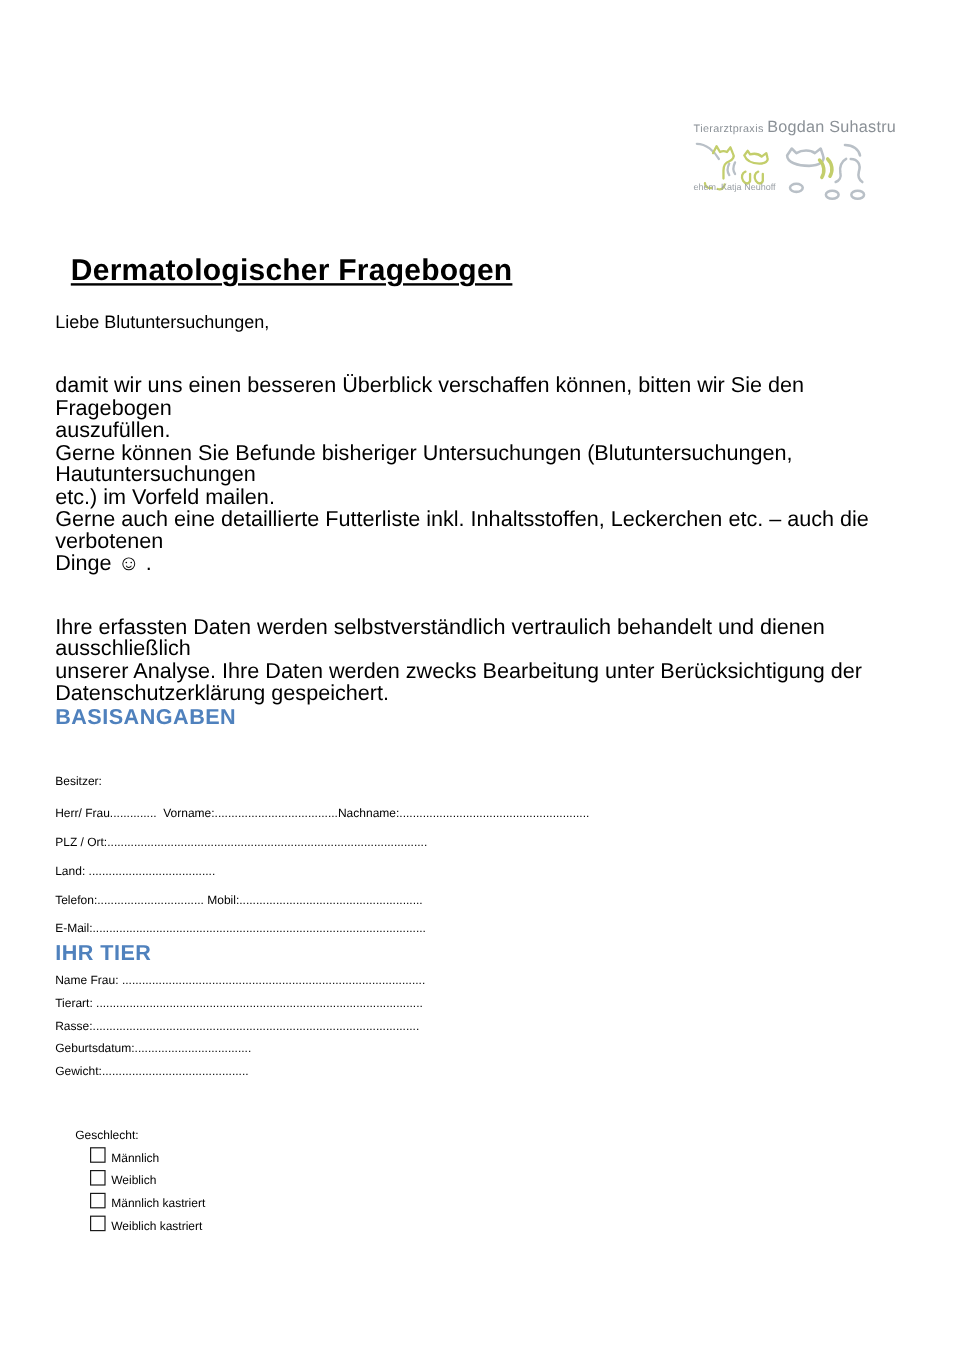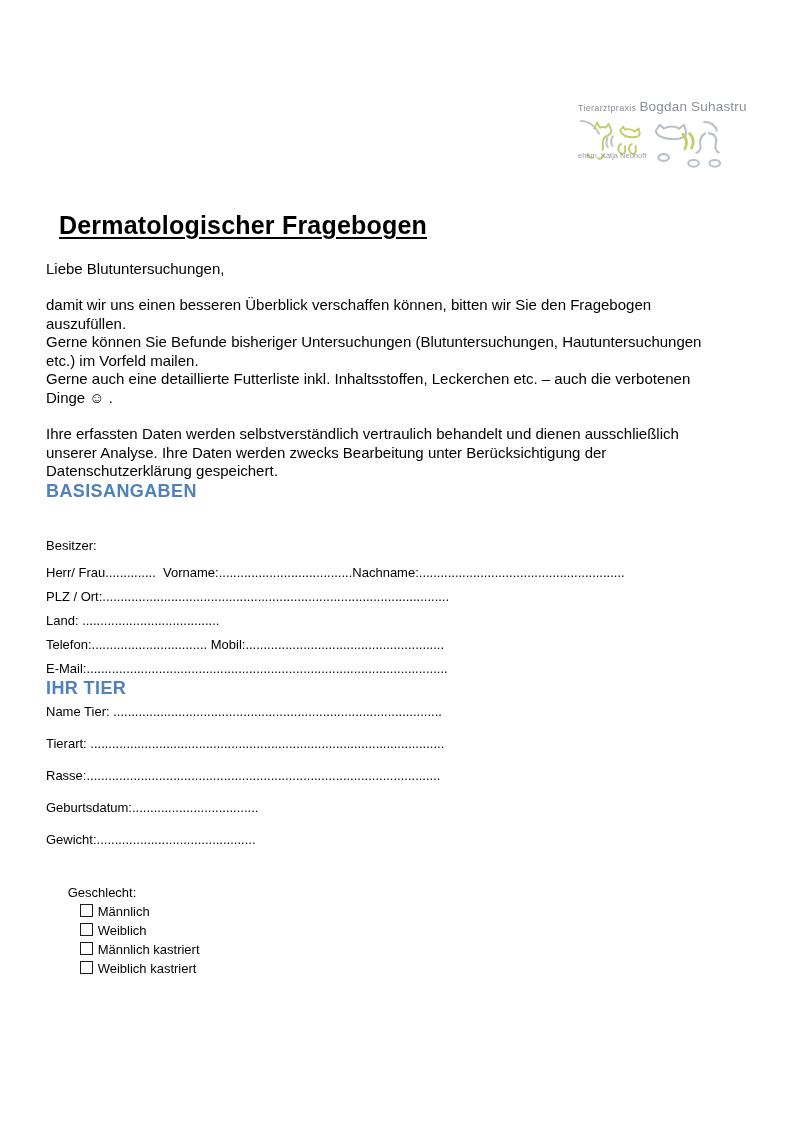--- a/index.html
+++ b/index.html
@@ -22,35 +22,35 @@
 
   
   .content { position:absolute; left:46px; top:199px; width:700px; }
 
   h1.doc-title {
     margin:13px; font-size:25px; font-weight:bold; letter-spacing:0.2px;
     text-decoration:underline; text-decoration-thickness:2px; text-underline-offset:3px;
     line-height:1.1;
   }
   .greeting { margin:20px 0 0 0; font-size:15px; line-height:18.5px; }
-  .body-par { margin:18px 0 0 0; font-size:15px; line-height:18.5px; white-space:pre-line; }
+  .body-par { margin:34px 0 0 0; font-size:18px; line-height:18.5px; white-space:pre-line; }
 
   h2.section-heading {
     font-size:18px; font-weight:bold; color:#4f81bd;
     letter-spacing:0.4px; line-height:21px; margin:0;
   }
   .h2-basis { margin-top:19px; }
   .h2-tier  { margin-top:40px; }
 
-  .form-line { font-size:13px; line-height:19px; white-space:pre-wrap; }
+  .form-line { font-size:10px; line-height:19px; white-space:pre-wrap; }
   .owner-label  { margin-top:34px; }
   .row-gap-8 { margin-top:8px; }
   .row-gap-5 { margin-top:5px; }
   .tier-first { margin-top:3px; }
-  .tier-row   { margin-top:13px; }
+  .tier-row   { }
   .geschlecht-row { margin-top:15px; }
 
   .checkbox {
     display:inline-block; width:11px; height:11px;
     border:1.4px solid #1a1a1a; background:#fff;
     vertical-align:-1px; margin:0 5px 0 12px;
   }
 </style>
 </head>
 <body>
@@ -116,21 +116,21 @@
 
     <div class="form-line owner-label">Besitzer:</div>
     <div class="form-line row-gap-8">Herr/ Frau..............  Vorname:.....................................Nachname:.........................................................</div>
     <div class="form-line row-gap-5">PLZ / Ort:................................................................................................</div>
     <div class="form-line row-gap-5">Land: ......................................</div>
     <div class="form-line row-gap-5">Telefon:................................ Mobil:.......................................................</div>
     <div class="form-line row-gap-5">E-Mail:....................................................................................................</div>
 
     <h2 class="section-heading h2-tier">IHR TIER</h2>
 
-    <div class="form-line tier-first">Name Tier: ...........................................................................................</div>
+    <div class="form-line tier-first">Name Frau: ...........................................................................................</div>
     <div class="form-line tier-row">Tierart: ..................................................................................................</div>
     <div class="form-line tier-row">Rasse:..................................................................................................</div>
     <div class="form-line tier-row">Geburtsdatum:...................................</div>
     <div class="form-line tier-row">Gewicht:............................................</div>
 
     <div class="form-line geschlecht-row">
       <span>Geschlecht:</span><span> </span>
       <span><span class="checkbox"></span><span>Männlich</span></span>
       <span><span class="checkbox"></span><span>Weiblich</span></span>
       <span><span class="checkbox"></span><span>Männlich kastriert</span></span>

